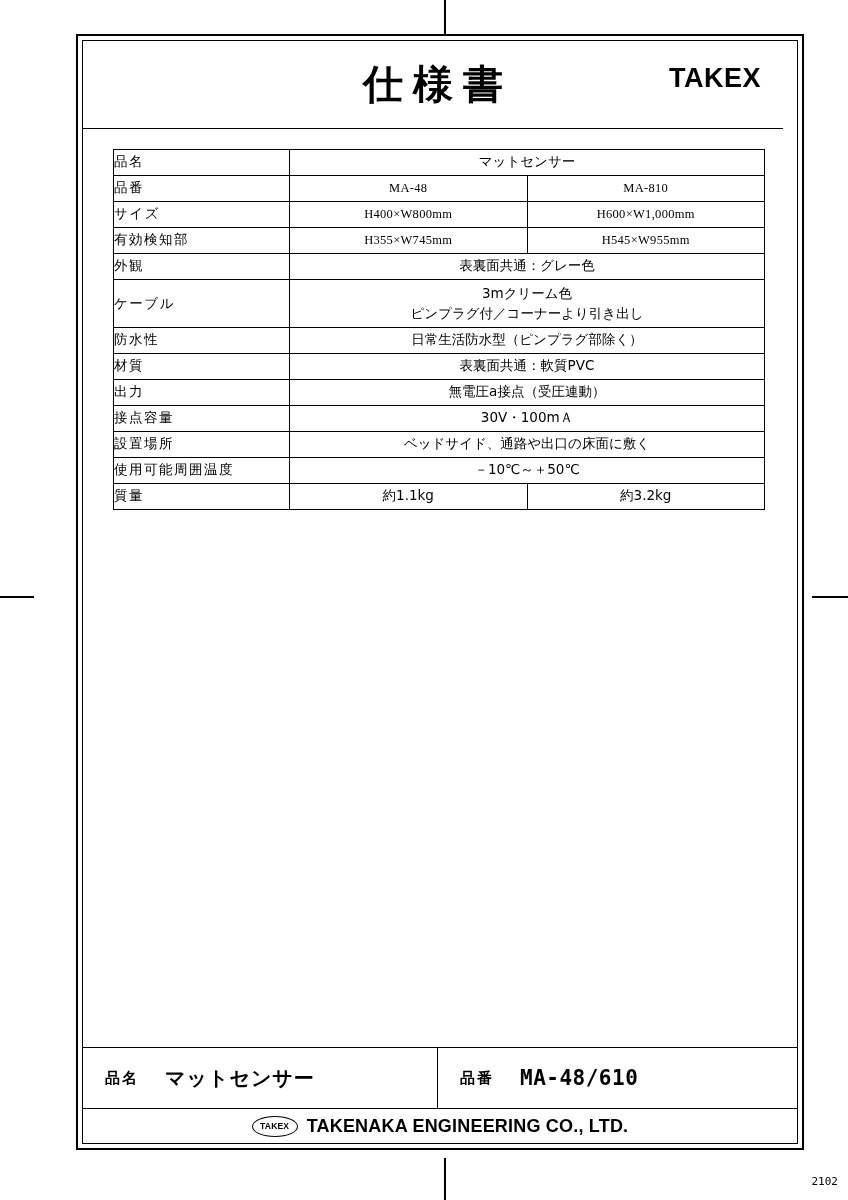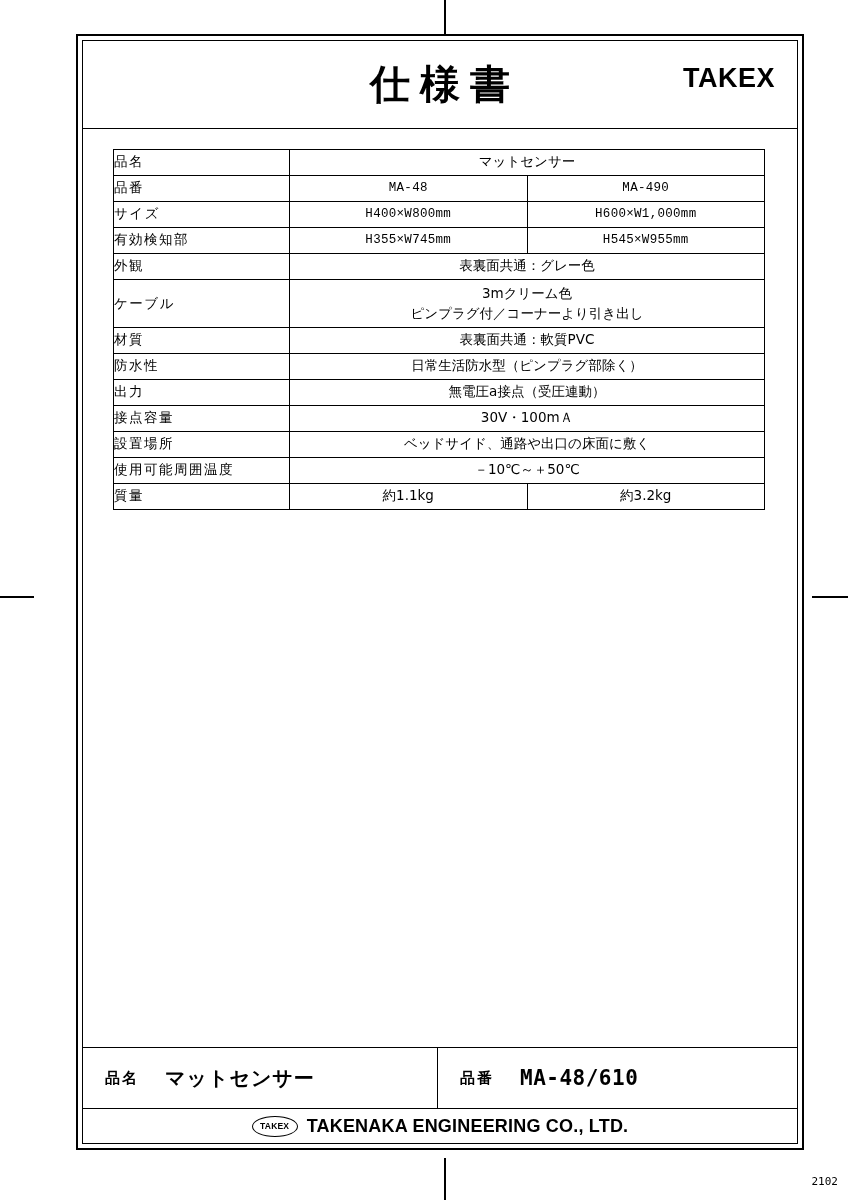--- a/index.html
+++ b/index.html
@@ -43,21 +43,21 @@
     top: 4px;
     right: 4px;
     bottom: 4px;
     border: 1px solid #000;
     box-sizing: border-box;
   }
 
   
   .title-band {
     position: absolute;
-    left: 0; top: 0; right: 0;
+    left: 0; top: 0; right: 14px;
     height: 88px;
     border-bottom: 1px solid #000;
     box-sizing: border-box;
   }
   .doc-title {
     position: absolute;
     left: 0; right: 0;
     top: 18px;
     text-align: center;
     font-family: "DejaVu Sans", sans-serif;
@@ -101,21 +101,21 @@
     width: 175px;
     padding-left: 9px;
     letter-spacing: 1.5px;
     font-size: 14px;
   }
   td.val {
     text-align: center;
     font-size: 13.5px;
   }
   td.val.mono {
-    font-family: Liberation Mono, monospace;
+    font-family: Liberation Serif, serif;
     font-size: 12.5px;
     letter-spacing: 0.3px;
   }
   td.tall {
     height: 42px;
     line-height: 20px;
   }
 
   
   .footer-main {
@@ -211,21 +211,21 @@
     <div class="spec-wrap">
       <table class="spec">
         <tbody id="spec-body">
             <tr>
               <td class="label">品名</td>
               <td class="val" colspan="2">マットセンサー</td>
             </tr>
             <tr>
               <td class="label">品番</td>
               <td class="val mono">MA-48</td>
-              <td class="val mono">MA-490</td>
+              <td class="val mono">MA-810</td>
             </tr>
             <tr>
               <td class="label">サイズ</td>
               <td class="val mono">H400×W800mm</td>
               <td class="val mono">H600×W1,000mm</td>
             </tr>
             <tr>
               <td class="label">有効検知部</td>
               <td class="val mono">H355×W745mm</td>
               <td class="val mono">H545×W955mm</td>
@@ -235,26 +235,26 @@
               <td class="val" colspan="2">表裏面共通：グレー色</td>
             </tr>
             <tr>
               <td class="label tall">ケーブル</td>
               <td class="val tall" colspan="2">
                 <div>3mクリーム色</div>
                 <div>ピンプラグ付／コーナーより引き出し</div>
               </td>
             </tr>
             <tr>
+              <td class="label">防水性</td>
+              <td class="val" colspan="2">日常生活防水型（ピンプラグ部除く）</td>
+            </tr>
+            <tr>
               <td class="label">材質</td>
               <td class="val" colspan="2">表裏面共通：軟質PVC</td>
-            </tr>
-            <tr>
-              <td class="label">防水性</td>
-              <td class="val" colspan="2">日常生活防水型（ピンプラグ部除く）</td>
             </tr>
             <tr>
               <td class="label">出力</td>
               <td class="val" colspan="2">無電圧a接点（受圧連動）</td>
             </tr>
             <tr>
               <td class="label">接点容量</td>
               <td class="val" colspan="2">30V・100mＡ</td>
             </tr>
             <tr>

